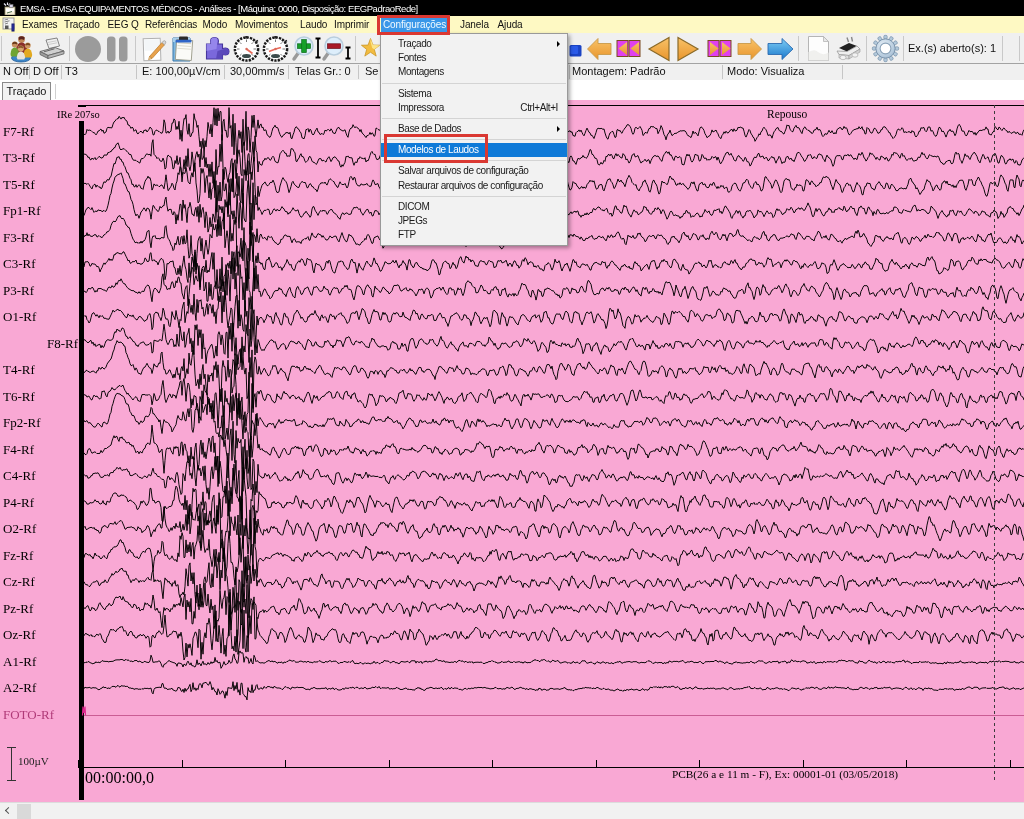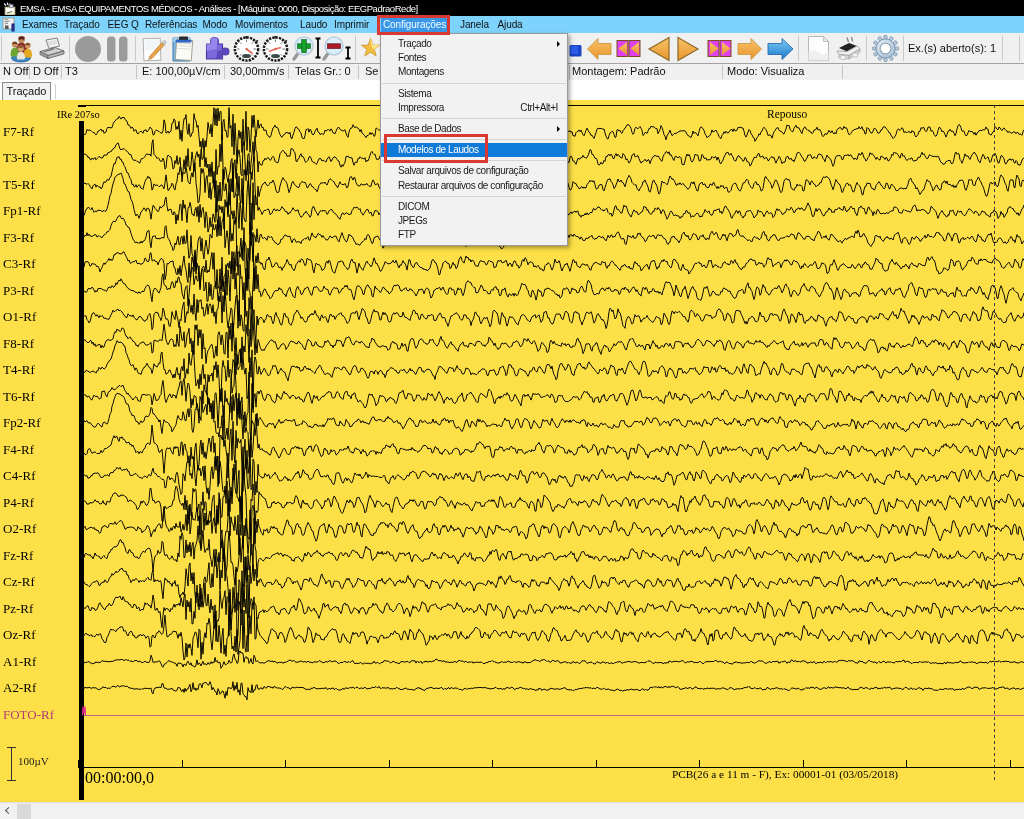--- a/index.html
+++ b/index.html
@@ -4,39 +4,39 @@
 <style>
   html,body{margin:0;padding:0;}
   body{width:1024px;height:819px;position:relative;overflow:hidden;
        font-family:"Liberation Sans",sans-serif;background:#ffffff;}
   .abs{position:absolute;}
   
   #titlebar{left:0;top:0;width:1024px;height:16px;background:#000000;color:#ffffff;
             font-size:9.5px;letter-spacing:-0.45px;line-height:16px;white-space:nowrap;}
   #titlebar .ttext{position:absolute;left:20px;top:0.5px;}
   
-  #menubar{left:0;top:16px;width:1024px;height:17px;background:#7dd3fc;font-size:10px;letter-spacing:-0.1px;}
+  #menubar{left:0;top:16px;width:1024px;height:17px;background:#fef9c3;font-size:10px;letter-spacing:-0.1px;}
   .mb-item{position:absolute;top:0;height:17px;line-height:17.5px;color:#111;padding:0 2.5px;}
   .mb-item.hl{background:linear-gradient(to bottom,rgba(0,0,0,0) 0 2.5px,#3a97e8 2.5px 100%);color:#f2faff;}
   
   #toolbar{left:0;top:33px;width:1024px;height:30px;background:#f0f0f0;border-bottom:1px solid #a3a3a3;}
   .tb-sep{position:absolute;top:3px;width:1px;height:25px;background:#c9c9c9;}
   .tb-label{position:absolute;top:0;height:30px;line-height:31px;font-size:11px;color:#111;}
   
   #statusbar{left:0;top:64px;width:1024px;height:16px;background:#f0f0f0;font-size:11px;color:#111;}
   .sb-field{position:absolute;top:0;height:16px;line-height:15px;white-space:nowrap;}
   .sb-sep{position:absolute;top:1px;width:1px;height:14px;background:#c6c6c6;}
   
   #tabrow{left:0;top:80px;width:1024px;height:20px;background:#ffffff;}
   #tab-tracado{position:absolute;left:2px;top:2px;width:47px;height:17px;background:#f2f2f2;
       border:1px solid #8a8a8a;border-bottom:none;font-size:11px;color:#111;
       text-align:center;line-height:17px;}
   #tab-edge{position:absolute;left:55px;top:4px;width:1px;height:15px;background:#d0d0d0;}
   
-  #tracearea{left:0;top:100px;width:1024px;height:702px;background:#fde047;}
+  #tracearea{left:0;top:100px;width:1024px;height:702px;background:#f9a8d4;}
   #trace-topline{position:absolute;left:78px;top:4.5px;width:946px;height:1px;background:#000;}
   #trace-topcap{position:absolute;left:78px;top:4.5px;width:8px;height:2.5px;background:#000;}
   #trace-bigbar{position:absolute;left:79px;top:21px;width:5px;height:679px;background:#000;}
   #seq-label{position:absolute;left:57px;top:8.5px;font-family:"Liberation Serif",serif;
       font-size:10.5px;color:#000;}
   #condition-label{position:absolute;left:767px;top:7.5px;font-family:"Liberation Serif",serif;
       font-size:11.5px;color:#000;}
   .ch-label{position:absolute;left:3px;font-family:"Liberation Serif",serif;font-size:13px;
       color:#000;white-space:nowrap;}
   #eeg-svg{position:absolute;left:0;top:0;}
@@ -393,21 +393,21 @@
   <div id="dashline"></div>
   <div id="channel-labels">
       <div class="ch-label" style="top: 23.5px;">F7-Rf</div>
       <div class="ch-label" style="top: 50px;">T3-Rf</div>
       <div class="ch-label" style="top: 76.5px;">T5-Rf</div>
       <div class="ch-label" style="top: 103px;">Fp1-Rf</div>
       <div class="ch-label" style="top: 129.5px;">F3-Rf</div>
       <div class="ch-label" style="top: 156px;">C3-Rf</div>
       <div class="ch-label" style="top: 182.5px;">P3-Rf</div>
       <div class="ch-label" style="top: 209px;">O1-Rf</div>
-      <div class="ch-label" style="top: 235.5px;">F8-Rf</div>
+      <div class="ch-label" style="top: 235.5px; margin-left: 44px;">F8-Rf</div>
       <div class="ch-label" style="top: 262px;">T4-Rf</div>
       <div class="ch-label" style="top: 288.5px;">T6-Rf</div>
       <div class="ch-label" style="top: 315px;">Fp2-Rf</div>
       <div class="ch-label" style="top: 341.5px;">F4-Rf</div>
       <div class="ch-label" style="top: 368px; text-align: center;">C4-Rf</div>
       <div class="ch-label" style="top: 394.5px;">P4-Rf</div>
       <div class="ch-label" style="top: 421px;">O2-Rf</div>
       <div class="ch-label" style="top: 447.5px;">Fz-Rf</div>
       <div class="ch-label" style="top: 474px;">Cz-Rf</div>
       <div class="ch-label" style="top: 500.5px;">Pz-Rf</div>

